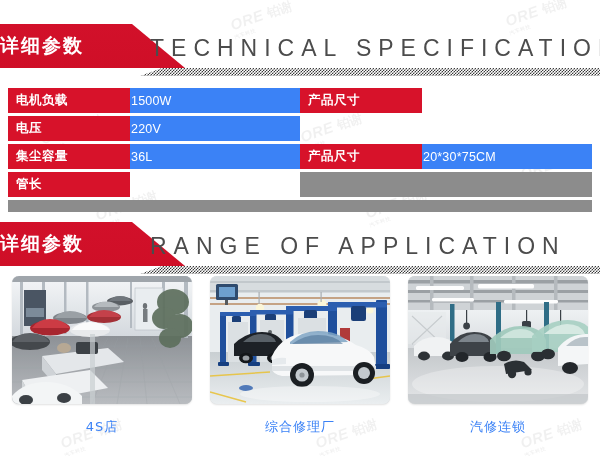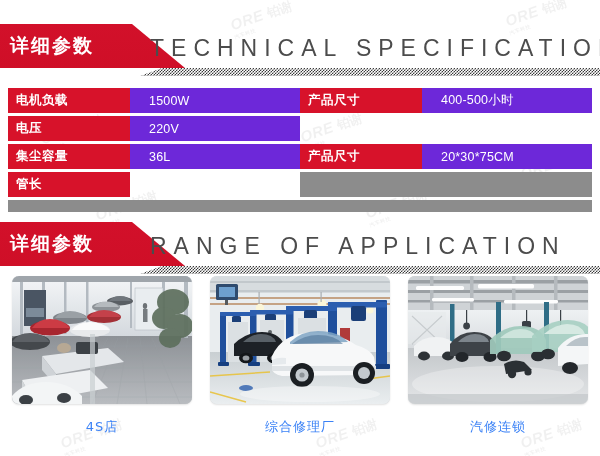--- a/index.html
+++ b/index.html
@@ -60,21 +60,20 @@
     background: linear-gradient(180deg,#d2102a 0%, #cf0f27 100%);
     clip-path: polygon(0 0, 132px 0, 185px 44px, 0 44px);
     display: flex;
     align-items: center;
   }
   .banner-label {
     color: #ffffff;
     font-size: 19px;
     font-weight: bold;
     letter-spacing: 2px;
-    padding-left: 10px;
     font-family: Liberation Sans, sans-serif;
   }
 
   .en-title {
     position: absolute;
     left: 150px;
     top: 4px;
     height: 40px;
     display: flex;
     align-items: center;
@@ -135,26 +134,26 @@
     font-weight: bold;
     display: flex;
     align-items: center;
     padding-left: 8px;
     font-family: "DejaVu Sans", "Liberation Sans", sans-serif;
     letter-spacing: 0.5px;
     flex: 0 0 122px;
   }
   .cell-val {
     flex: 1;
-    background: #6d28d9;
+    background: #3b82f6;
     color: #ffffff;
     font-size: 12.5px;
     display: flex;
     align-items: center;
-    padding-left: 19px;
+    padding-left: 1px;
     font-family: "Liberation Sans", sans-serif;
     letter-spacing: 0.2px;
   }
   .row-filler {
     width: 292px;
     height: 25px;
     background: #8c8c8c;
   }
   .table-foot {
     width: 584px;
@@ -265,21 +264,20 @@
 
   <div class="spec-table">
 
     <div class="spec-row">
       <div class="half">
         <div class="cell-key">电机负载</div>
         <div class="cell-val">1500W</div>
       </div>
       <div class="half">
         <div class="cell-key">产品尺寸</div>
-        <div class="cell-val">400-500小时</div>
       </div>
     </div>
 
     <div class="spec-row">
       <div class="half">
         <div class="cell-key">电压</div>
         <div class="cell-val">220V</div>
       </div>
     </div>
 

